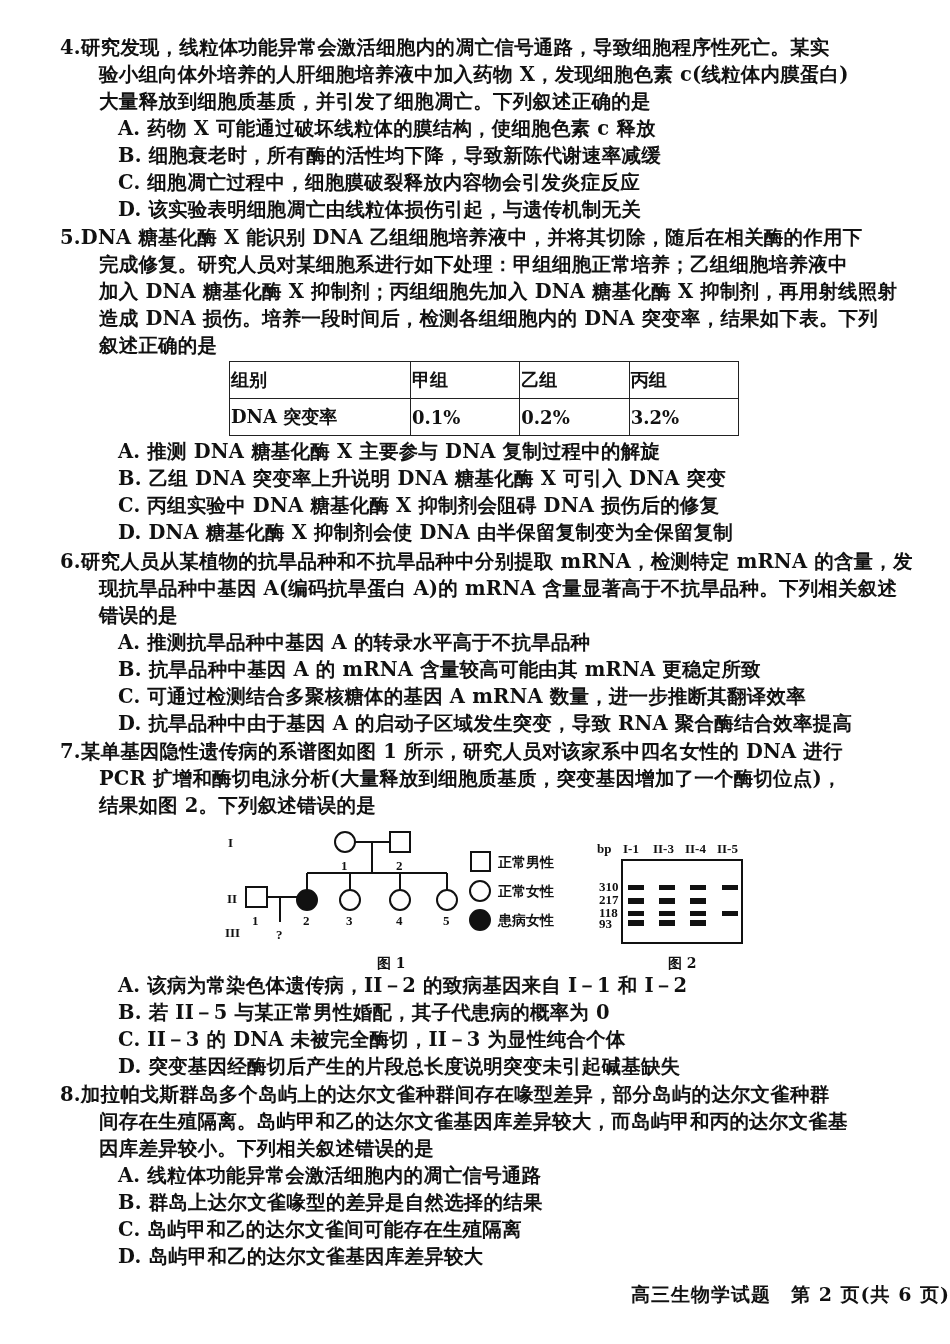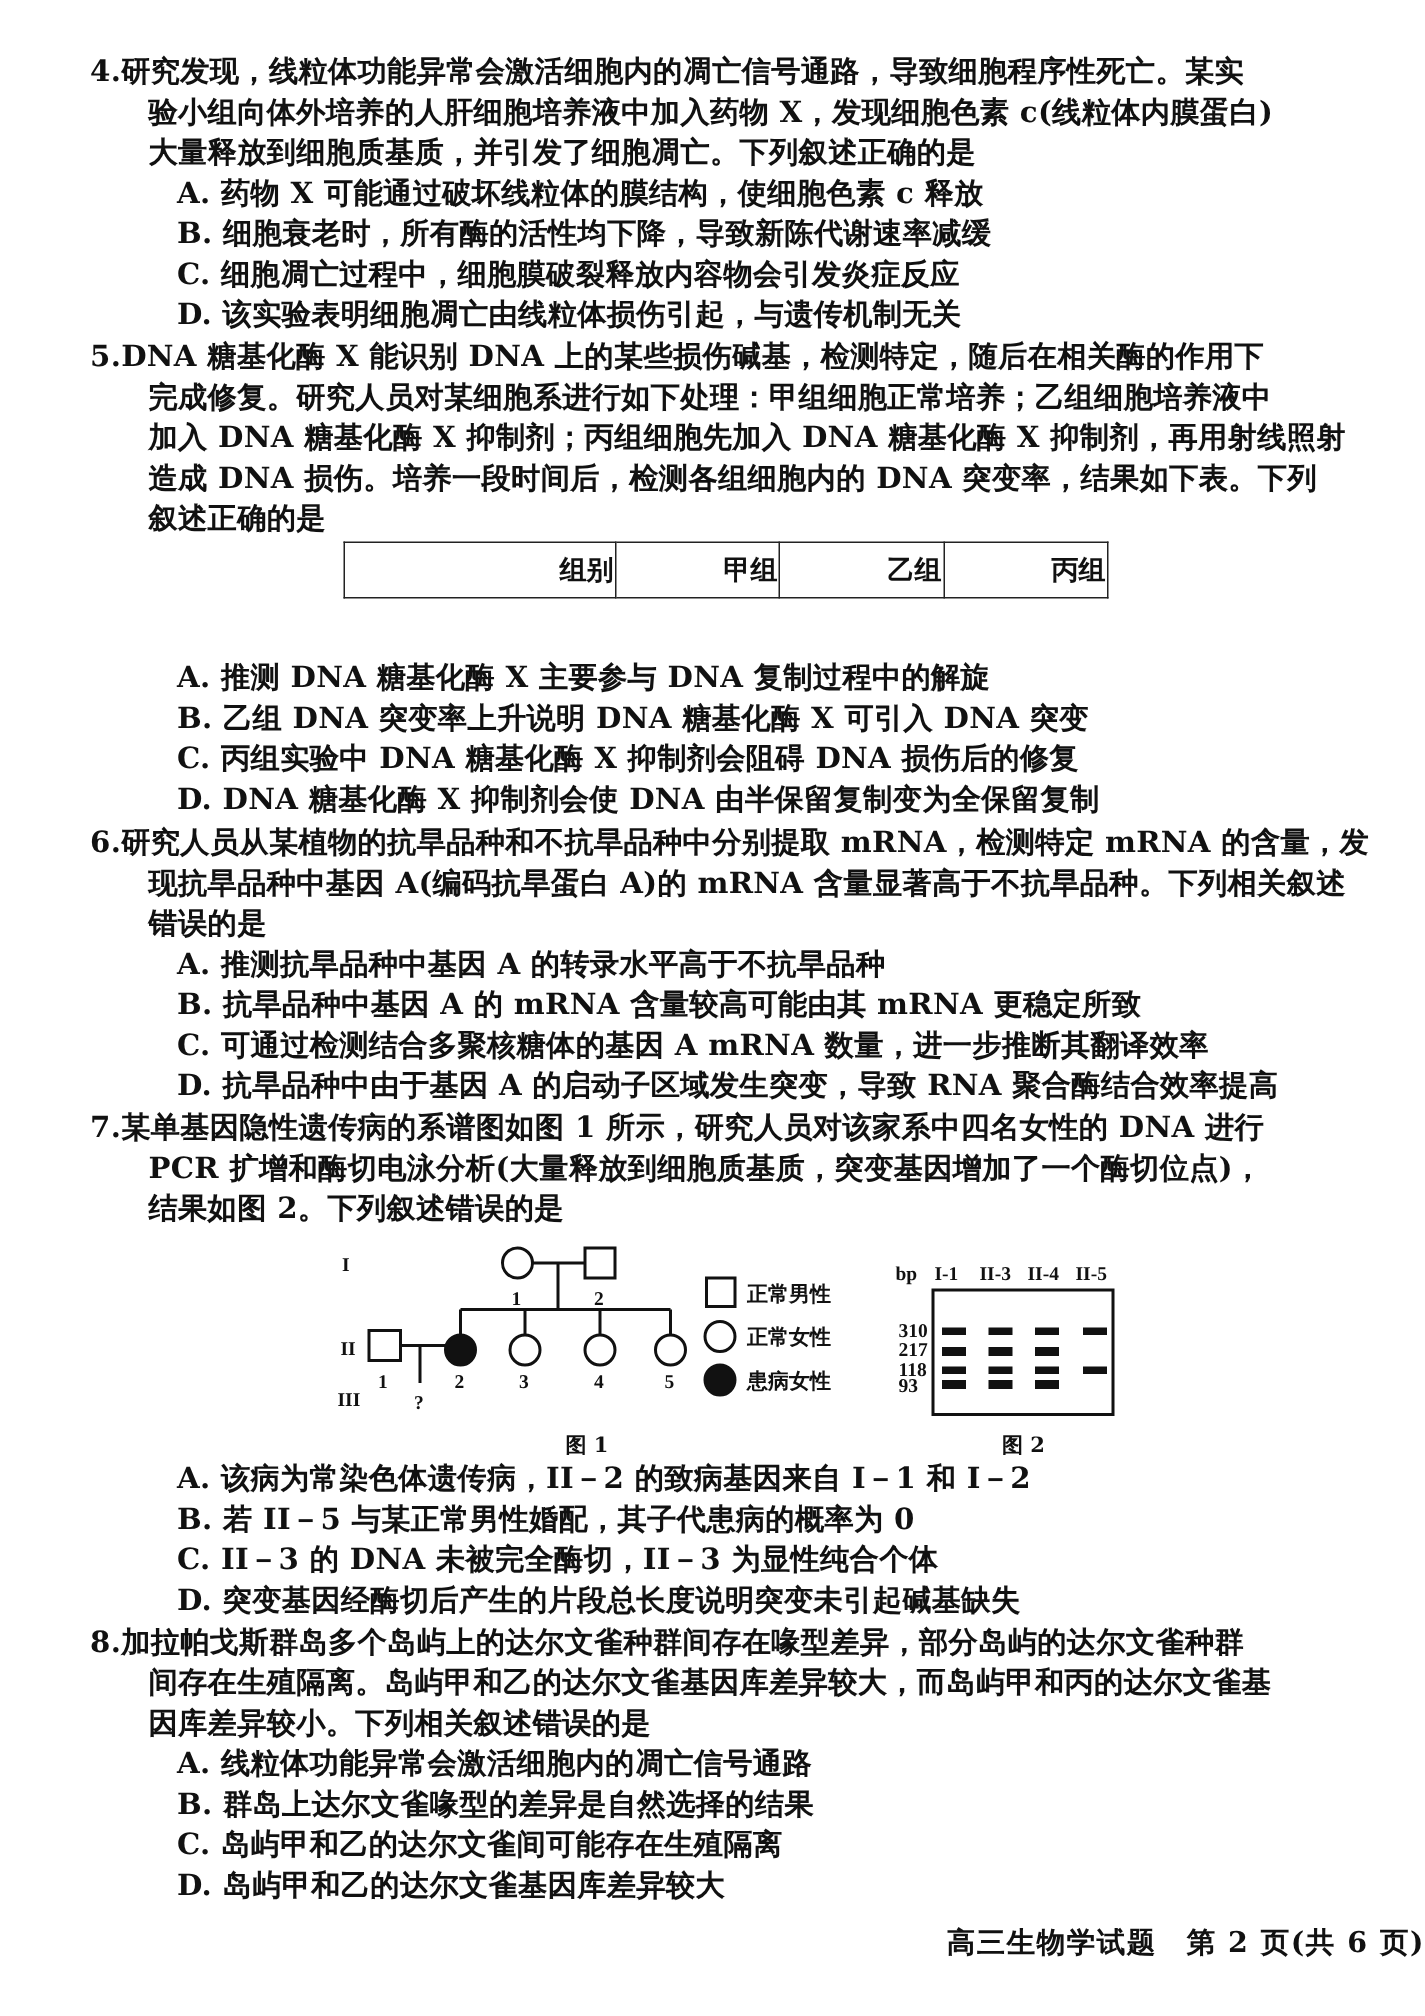--- a/index.html
+++ b/index.html
@@ -4,21 +4,21 @@
 <style>
   html, body { margin:0; padding:0; background:#ffffff; }
   body { width:950px; height:1344px; position:relative; overflow:hidden;
          font-family:"DejaVu Serif", "Liberation Serif", serif; color:#111; }
   .page { position:absolute; left:0; top:0; width:838px; height:1344px; }
   .line { position:absolute; white-space:nowrap; font-size:19.5px; line-height:26px; letter-spacing:0.2px; font-weight:bold; }
   .q { left:60px; }
   .qc { left:99px;text-align:right; }
   .opt { left:118px; }
   table.t { position:absolute; left:229px; top:361px; width:510px; border-collapse:collapse; font-size:18px; }
-  table.t td { border:1.5px solid #222; text-align:right; height:34px; font-weight:bold; }
+  table.t td { border:1.5px solid #222; text-align:left; height:34px; font-weight:bold; }
   .fig { position:absolute; }
   .footer { position:absolute; top:1282px; left:0; width:950px; text-align:right; font-size:19px; font-weight:bold; letter-spacing:1px; }
   .legend-label { font-size:14px; font-weight:bold; }
   .gen-label { font-family:"Liberation Serif", serif; font-size:13px; font-weight:bold; }
 </style>
 </head>
 <body>
 
 <div class="page">
 
@@ -26,33 +26,39 @@
     <div class="line q" style="top:35px"><span>4.</span><span>研究发现，线粒体功能异常会激活细胞内的凋亡信号通路，导致细胞程序性死亡。某实</span></div>
     <div class="line qc" style="top:62px">验小组向体外培养的人肝细胞培养液中加入药物 X，发现细胞色素 c(线粒体内膜蛋白)</div>
     <div class="line qc" style="top:89px">大量释放到细胞质基质，并引发了细胞凋亡。下列叙述正确的是</div>
     <div class="line opt" style="top:116px">A. 药物 X 可能通过破坏线粒体的膜结构，使细胞色素 c 释放</div>
     <div class="line opt" style="top:143px">B. 细胞衰老时，所有酶的活性均下降，导致新陈代谢速率减缓</div>
     <div class="line opt" style="top:170px">C. 细胞凋亡过程中，细胞膜破裂释放内容物会引发炎症反应</div>
     <div class="line opt" style="top:197px">D. 该实验表明细胞凋亡由线粒体损伤引起，与遗传机制无关</div>
   </div>
 
   <div>
-    <div class="line q" style="top:225px"><span>5.</span><span>DNA 糖基化酶 X 能识别 DNA 上的某些损伤碱基，检测特定，随后在相关酶的作用下</span></div>
+    <div class="line q" style="top:225px"><span>5.</span><span>DNA 糖基化酶 X 能识别 DNA 乙组细胞培养液中，并将其切除，随后在相关酶的作用下</span></div>
     <div class="line qc" style="top:252px">完成修复。研究人员对某细胞系进行如下处理：甲组细胞正常培养；乙组细胞培养液中</div>
     <div class="line qc" style="top:279px">加入 DNA 糖基化酶 X 抑制剂；丙组细胞先加入 DNA 糖基化酶 X 抑制剂，再用射线照射</div>
     <div class="line qc" style="top:306px">造成 DNA 损伤。培养一段时间后，检测各组细胞内的 DNA 突变率，结果如下表。下列</div>
     <div class="line qc" style="top:333px">叙述正确的是</div>
 
     <table class="t">
       <tbody>
           <tr>
         <td style="width:178px">组别</td>
         <td>甲组</td>
         <td>乙组</td>
         <td>丙组</td>
+      </tr>
+      <tr>
+        <td>DNA 突变率</td>
+        <td>0.1%</td>
+        <td>0.2%</td>
+        <td>3.2%</td>
       </tr>
     </tbody>
       </table>
 
     <div class="line opt" style="top:439px">A. 推测 DNA 糖基化酶 X 主要参与 DNA 复制过程中的解旋</div>
     <div class="line opt" style="top:466px">B. 乙组 DNA 突变率上升说明 DNA 糖基化酶 X 可引入 DNA 突变</div>
     <div class="line opt" style="top:493px">C. 丙组实验中 DNA 糖基化酶 X 抑制剂会阻碍 DNA 损伤后的修复</div>
     <div class="line opt" style="top:520px">D. DNA 糖基化酶 X 抑制剂会使 DNA 由半保留复制变为全保留复制</div>
   </div>
 

